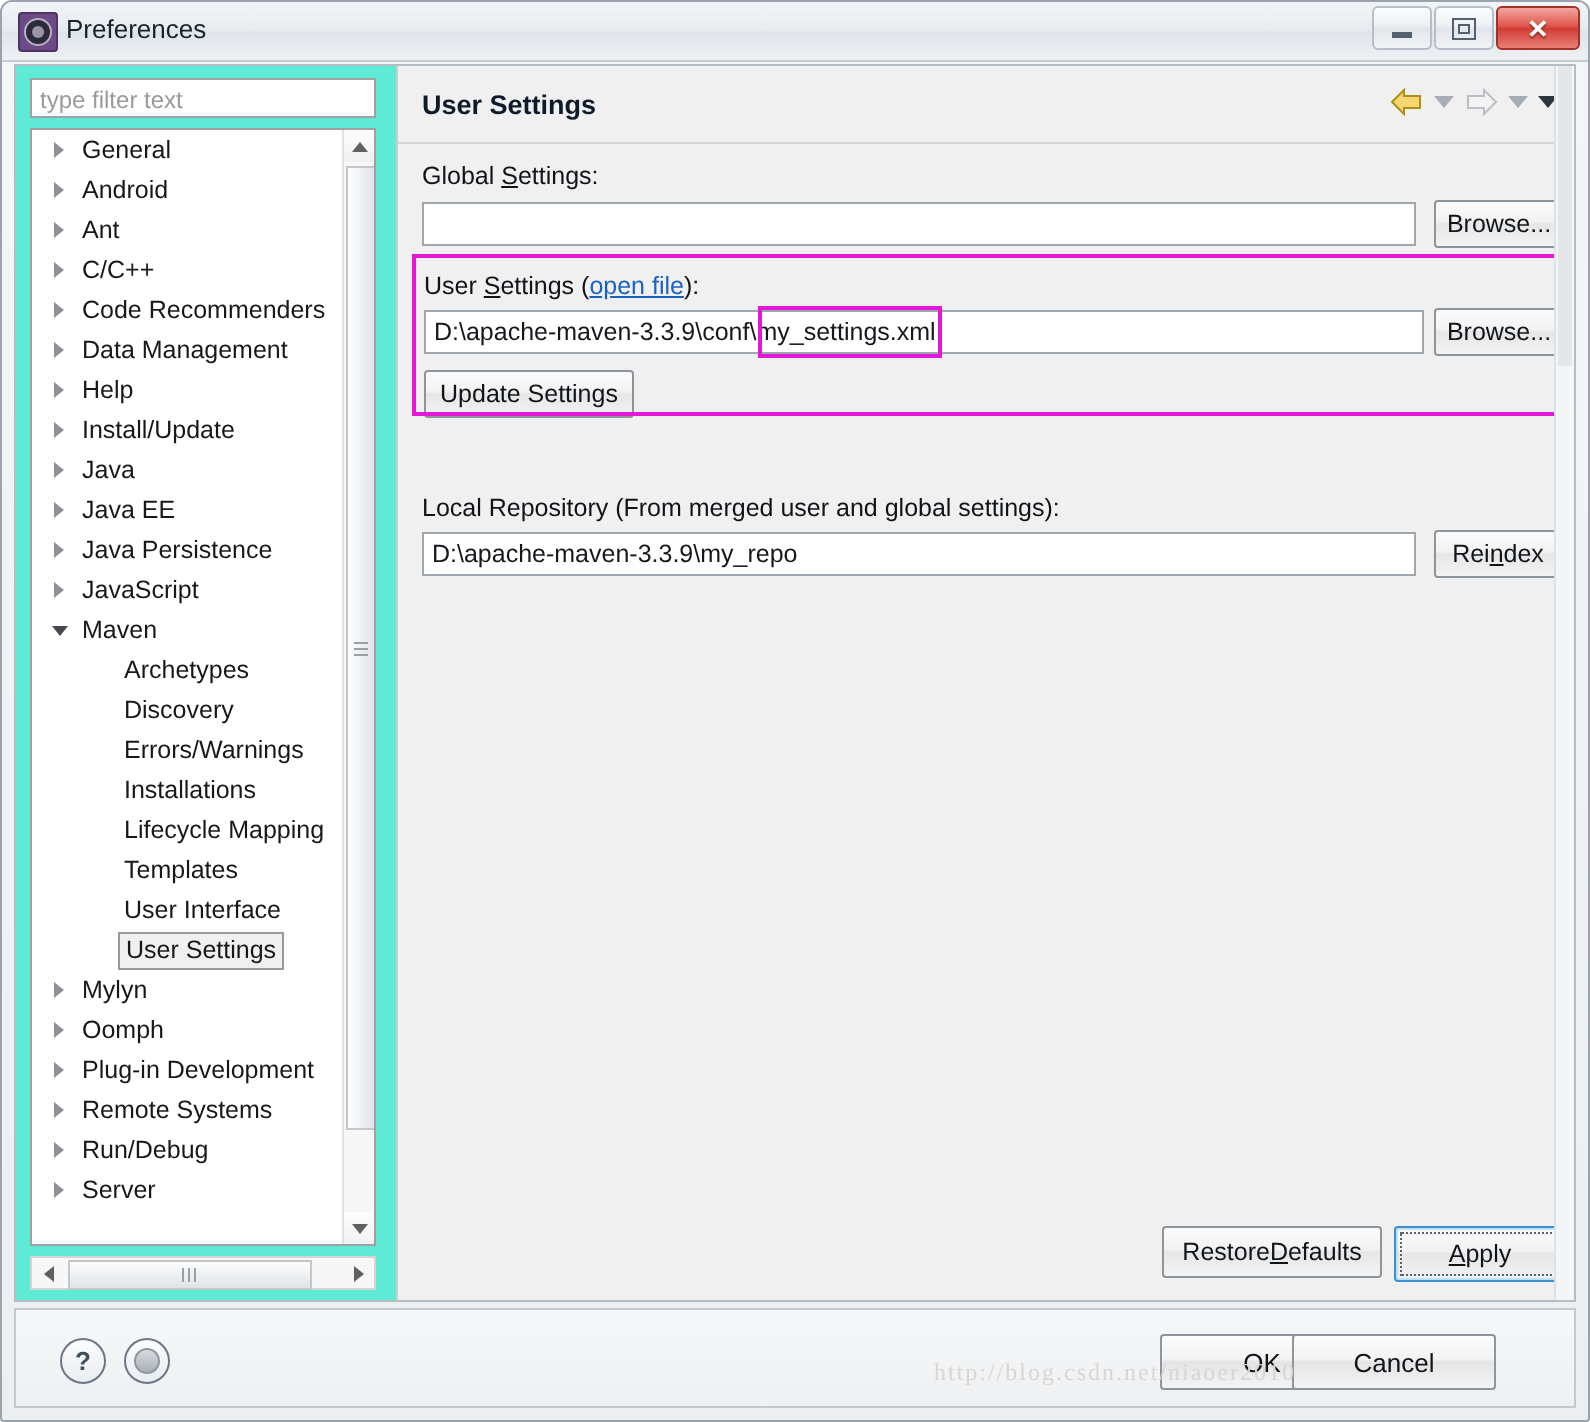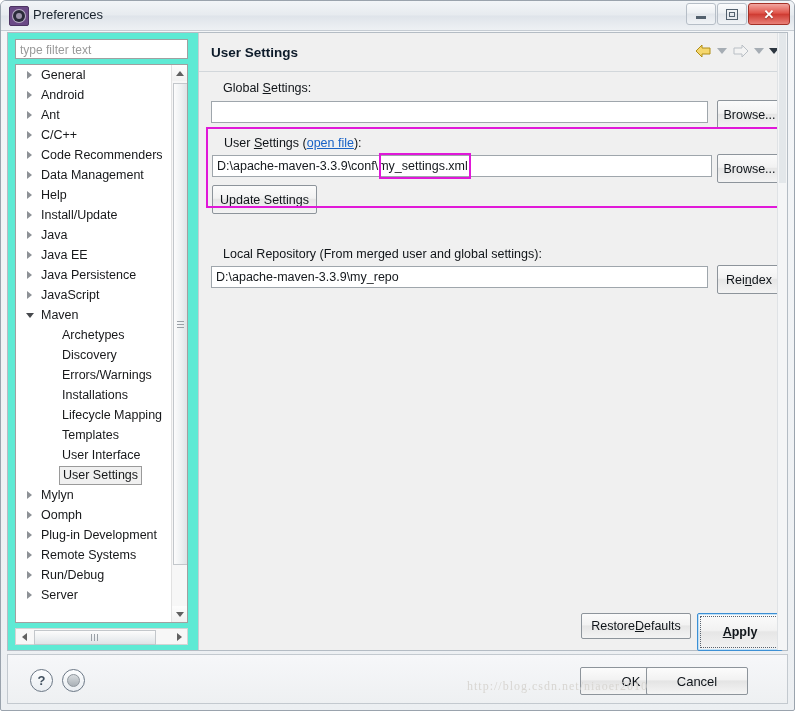--- a/index.html
+++ b/index.html
@@ -163,29 +163,29 @@
     font-size:13.5px;font-weight:bold;color:#0d1b2a;
   }
   .navicons{position:absolute;right:8px;top:11px;display:flex;align-items:center;gap:5px;}
   .arrow-back,.arrow-fwd{width:17px;height:14px;position:relative;}
   .chev{width:0;height:0;border-left:5px solid transparent;border-right:5px solid transparent;border-top:6px solid #6d7780;}
   .chev.dim{border-top-color:#a6adb4;}
   .chev.dark{border-top-color:#2d3640;}
   .hrule{
     position:absolute;left:0;right:0;top:38px;height:1px;background:#d2d7db;
   }
-  .field-label{position:absolute;font-size:12.5px;color:#101418;margin-left:12px;}
+  .field-label{position:absolute;font-size:12.5px;color:#101418;}
   .txtfield{
     position:absolute;height:22px;background:#fff;
     border:1px solid #9fa6ac;box-sizing:border-box;
     font-size:12.5px;color:#14181c;
     padding:2px 4px;line-height:17px;white-space:nowrap;overflow:hidden;
   }
   .btn{
-    position:absolute;height:29px;box-sizing:border-box;
+    position:absolute;height:24px;box-sizing:border-box;
     background:linear-gradient(to bottom,#fbfbfb 0%,#f2f2f2 45%,#e6e6e6 50%,#f3f3f3 100%);
     border:1px solid #8d949b;border-radius:2px;
     font-size:12.5px;color:#10151a;
     display:flex;align-items:center;justify-content:center;
     font-family:"Liberation Sans", sans-serif;
   }
   .btn.focus{
     border:1px solid #3c8fd4;
     box-shadow:inset 0 0 0 1px #bfe0f7;
   }
@@ -450,21 +450,21 @@
         <span>Rei</span>
           <span class="mn">n</span>
           <span>dex</span>
       </div>
 
       <div class="btn" style="left:382px;top:580px;width:110px;height:26px;">
         <span>Restore </span>
           <span class="mn">D</span>
           <span>efaults</span>
       </div>
-      <div class="btn focus" style="left:498px;top:580px;width:86px;height:38px;position:absolute;font-weight:bold;">
+      <div class="btn focus" style="left:498px;top:580px;width:86px;height:28px;position:absolute;">
         <div class="focusring"></div>
         <span style="position:relative;"><span class="mn">A</span><span>pply</span></span>
       </div>
 
       <div class="right-vscroll">
         <div class="right-vthumb"></div>
       </div>
     </div>
   </div>
 

